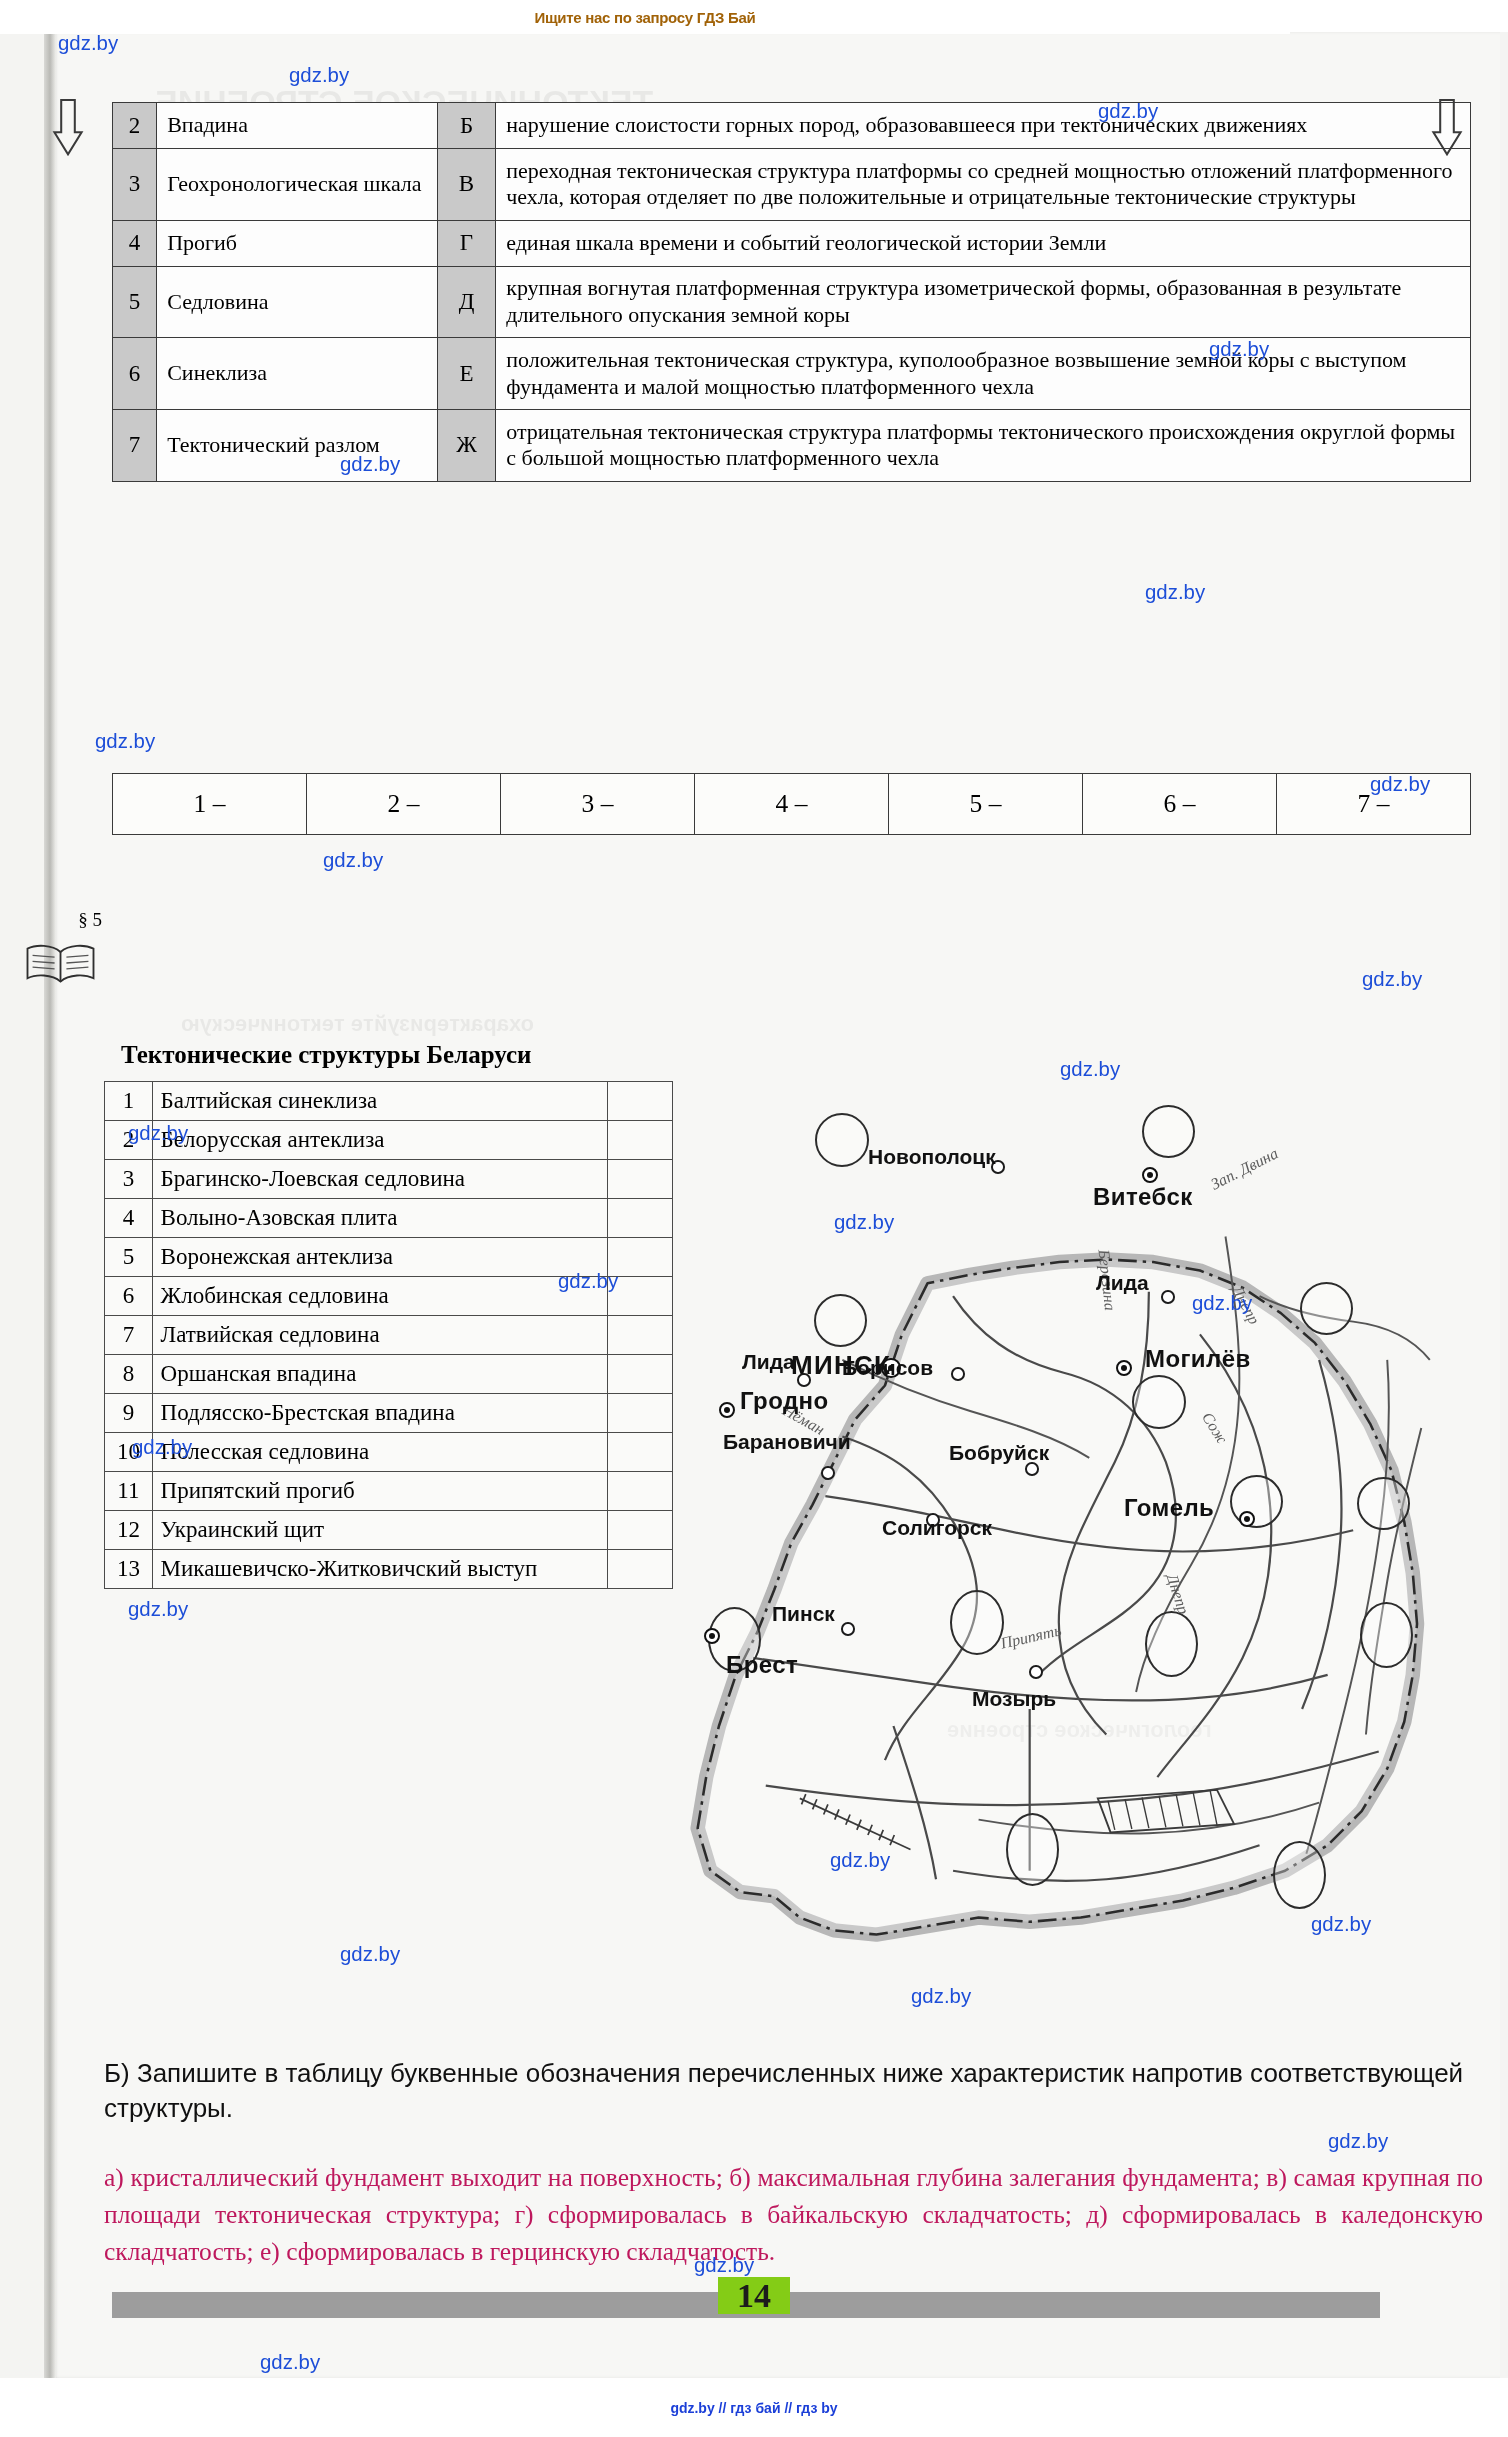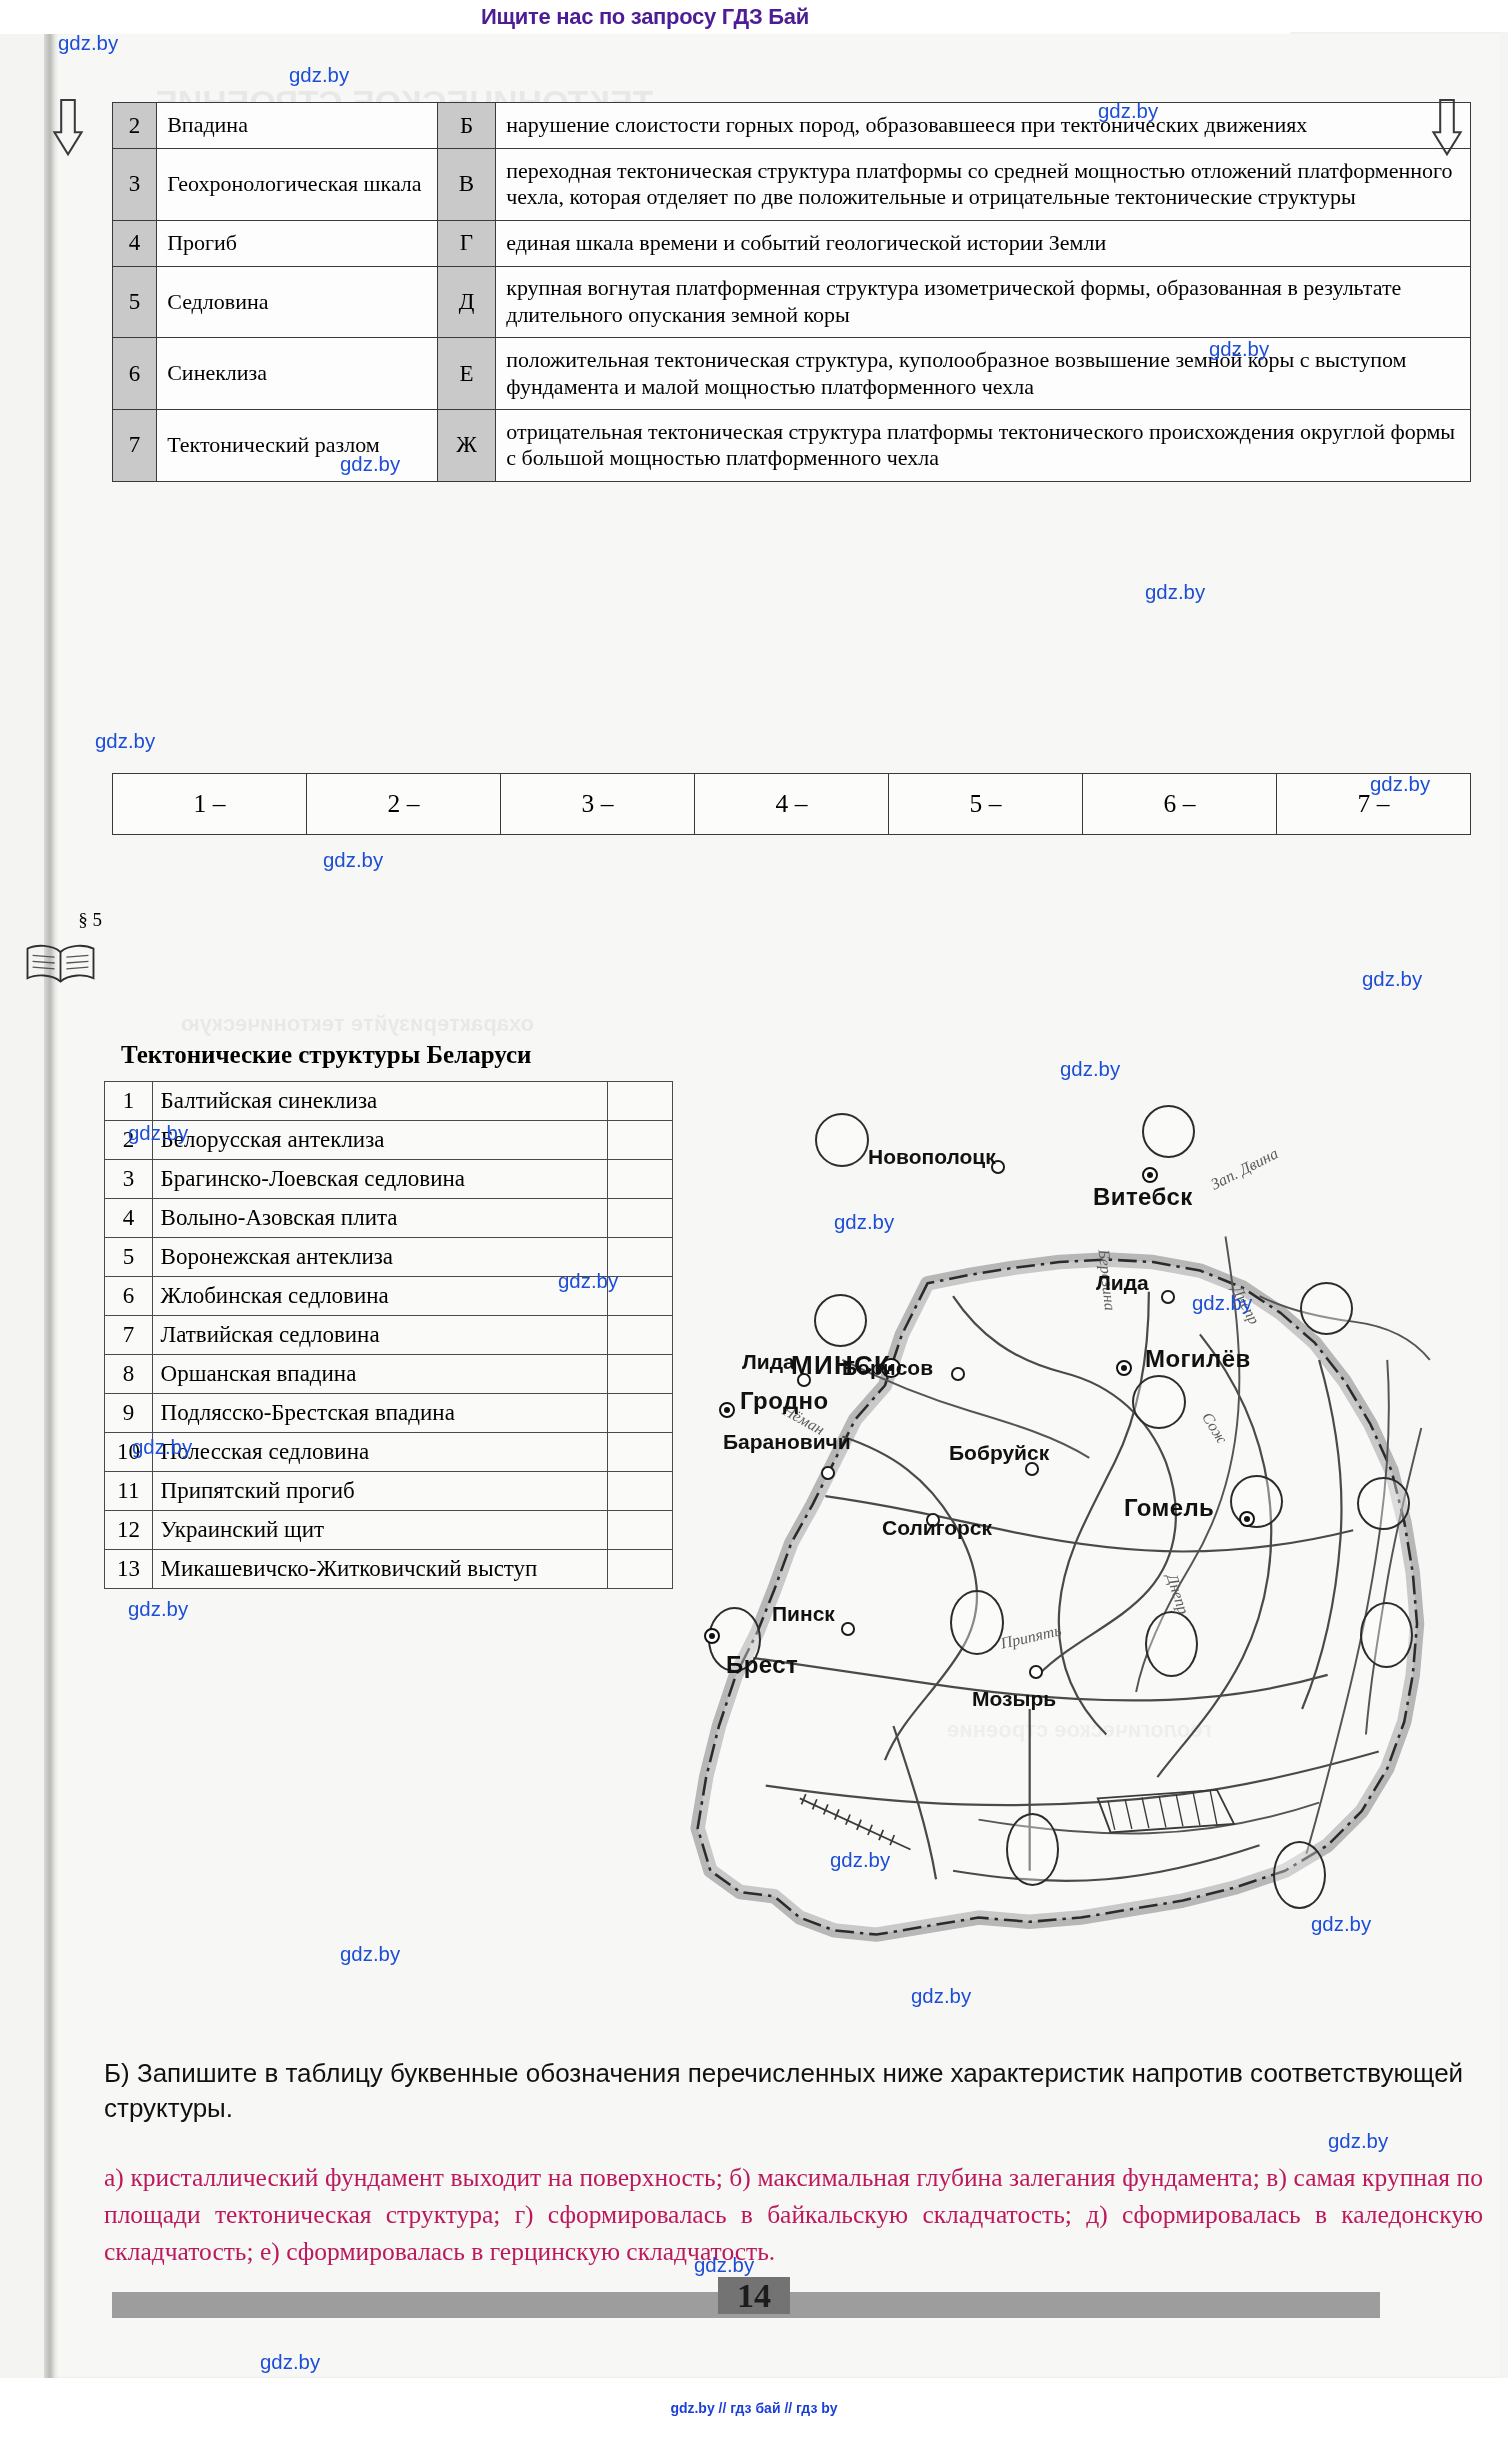--- a/index.html
+++ b/index.html
@@ -8,22 +8,22 @@
     width:1508px; height:2438px;
     background:#ffffff;
     font-family:"Liberation Serif", serif;
     position:relative;
     overflow:hidden;
   }
   
   .wm-top {
     position:absolute; top:0; left:0; width:1290px; height:34px;
     display:flex; align-items:center; justify-content:center;
-    color:#4c1d95; font-family:"Liberation Sans", sans-serif;
-    font-size:22px; font-weight:bold; letter-spacing:-0.3px;
+    color:#a16207; font-family:"Liberation Sans", sans-serif;
+    font-size:15px; font-weight:bold; letter-spacing:-0.3px;
     background:#ffffff; z-index:40;
   }
   .wm-bottom {
     position:absolute; bottom:0px; left:0; width:1508px; height:60px;
     display:flex; align-items:center; justify-content:center;
     color:#1b3fd8; font-family:"Liberation Sans", sans-serif;
     font-size:14px; font-weight:bold;
     background:#ffffff; z-index:40;
   }
   
@@ -165,21 +165,21 @@
   
   .footbar {
     position:absolute; left:112px; top:2260px; width:1268px; height:25.5px;
     background:#9d9d9d; z-index:12;
   }
   .pagenum {
     position:absolute; left:0; top:2245px; width:1508px;
     text-align:center; font-size:34px; font-weight:bold;
     font-family:"Liberation Serif", serif; z-index:14; color:#1c1c1c;
   }
-  .pagenum span { background:#737373; padding:0 19px; }
+  .pagenum span { background:#84cc16; padding:0 19px; }
 </style>
 </head>
 <body>
 
 <div class="wm-top">Ищите нас по запросу ГДЗ Бай</div>
 
 <div class="page">
   <div class="spine"></div>
   <div class="page-inner">
 

